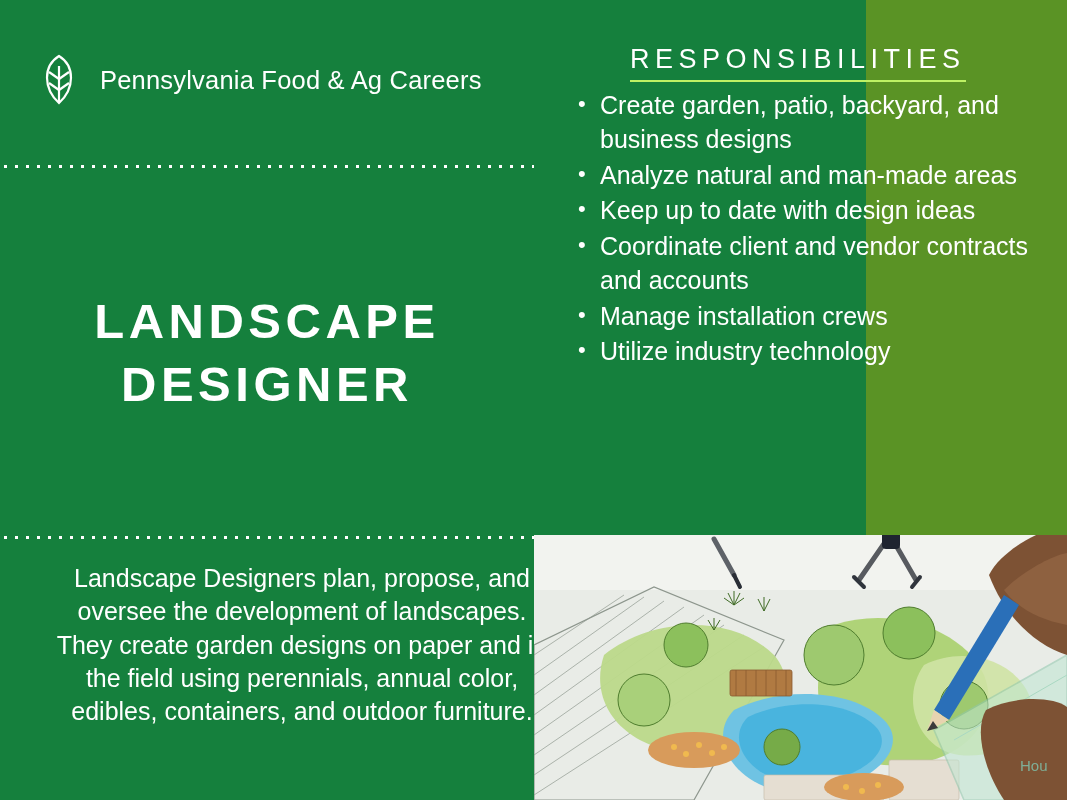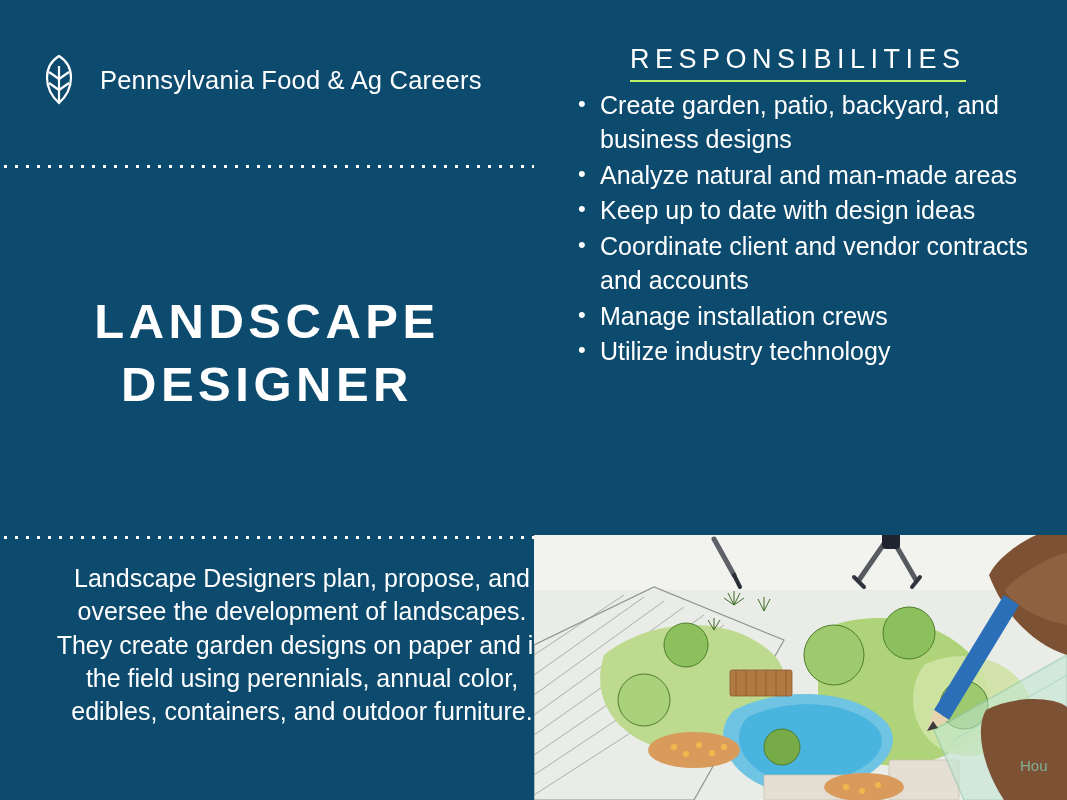--- a/index.html
+++ b/index.html
@@ -9,23 +9,23 @@
     overflow: hidden;
     font-family: "Liberation Sans", sans-serif;
   }
   body {
     background: #5a9325;
     position: relative;
   }
 
   .poster {
     position: relative;
-    width: 1067px;
+    width: 866px;
     height: 800px;
-    background: #0c4a6e;
+    background: #15803d;
   }
 
   
   .left-col {
     position: absolute;
     left: 0;
     top: 0;
     width: 534px;
     height: 800px;
   }

